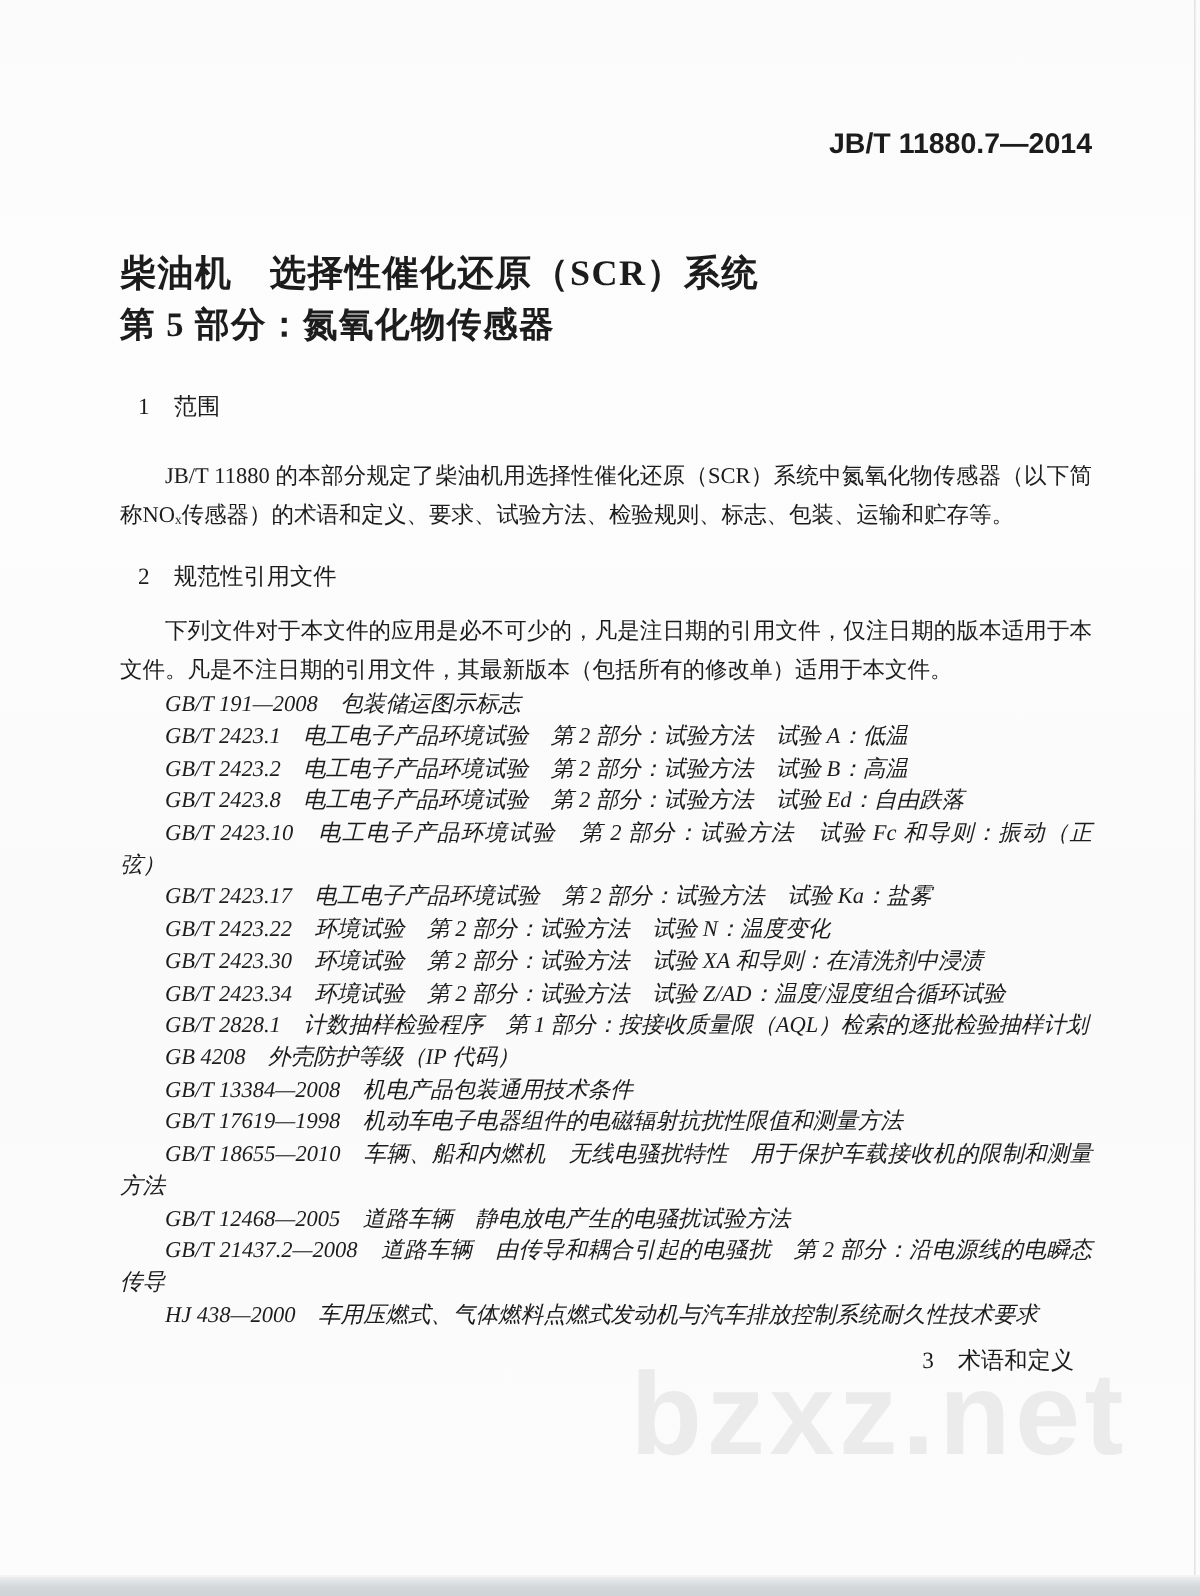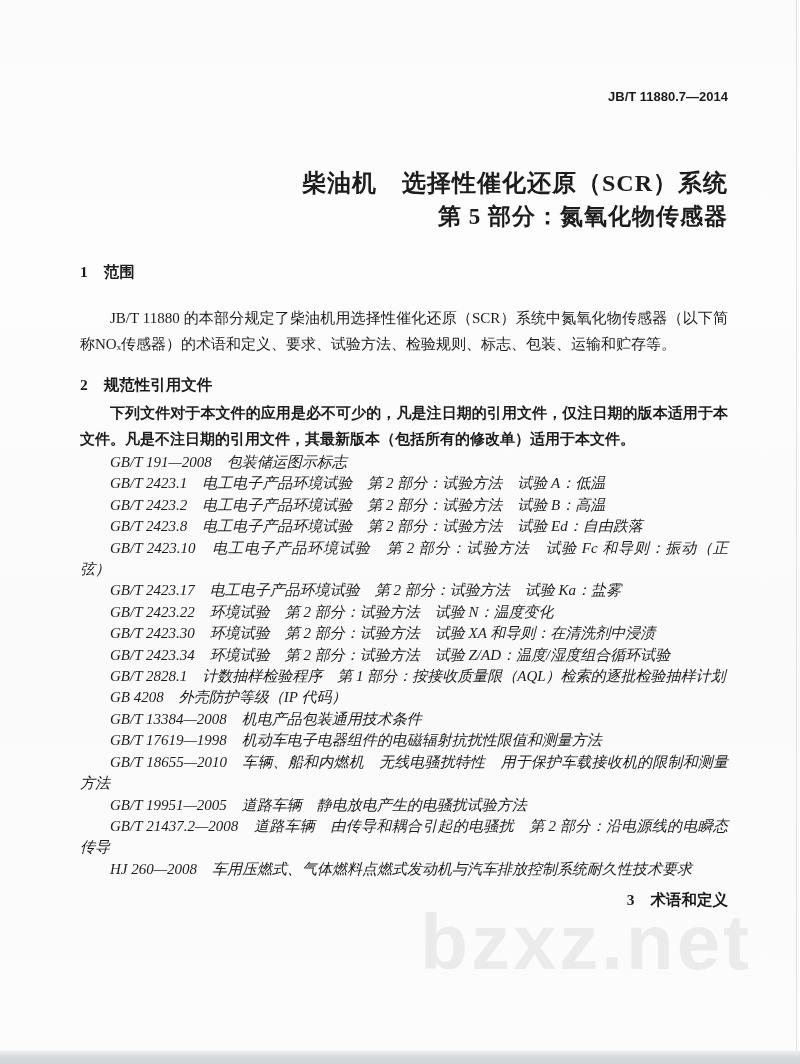--- a/index.html
+++ b/index.html
@@ -49,49 +49,49 @@
     left: 80px;
     right: 72px;
     top: 0;
     z-index: 2;
     font-size: 15px;
   }
   .doc-code {
     padding-top: 88px;
     text-align: right;
     font-weight: bold;
-    font-size: 13px;
+    font-size: 19px;
     line-height: 18px;
     font-family: "Liberation Sans", "DejaVu Sans", sans-serif;
   }
   .doc-title {
     margin-top: 60px;
-    text-align: right;
+    text-align: left;
     font-weight: bold;
   }
   .doc-title .line1 { font-size: 24px; line-height: 34px; letter-spacing: 1px; }
   .doc-title .line2 { font-size: 23px; line-height: 34px; letter-spacing: 1px; }
   .sec-heading {
-    font-weight: bold;
+    font-weight: normal;
     font-size: 15.5px;
     line-height: 24px;
-    margin: 0;
+    margin: 12px;
   }
   .sec-heading .num { display: inline-block; margin-right: 16px; }
   .s1-heading { margin-top: 26px; }
   .s2-heading { margin-top: 16px; }
   .s3-heading { margin-top: 8px; text-align: right; }
   .para {
     margin: 0;
     text-indent: 2em;
     line-height: 25.5px;
     text-align: justify;
   }
   .para-group { margin-top: 22px; }
-  .s2-intro { margin-top: 4px; font-weight: bold; }
+  .s2-intro { margin-top: 4px; }
   .ref-list {
     margin: 0;
     padding: 0;
     list-style: none;
   }
   .ref-list li {
     text-indent: 2em;
     line-height: 21.4px;
     text-align: justify;
     font-style: italic;
@@ -131,23 +131,23 @@
       <li>GB/T 2423.10　电工电子产品环境试验　第 2 部分：试验方法　试验 Fc 和导则：振动（正弦）</li>
       <li>GB/T 2423.17　电工电子产品环境试验　第 2 部分：试验方法　试验 Ka：盐雾</li>
       <li>GB/T 2423.22　环境试验　第 2 部分：试验方法　试验 N：温度变化</li>
       <li>GB/T 2423.30　环境试验　第 2 部分：试验方法　试验 XA 和导则：在清洗剂中浸渍</li>
       <li>GB/T 2423.34　环境试验　第 2 部分：试验方法　试验 Z/AD：温度/湿度组合循环试验</li>
       <li>GB/T 2828.1　计数抽样检验程序　第 1 部分：按接收质量限（AQL）检索的逐批检验抽样计划</li>
       <li>GB 4208　外壳防护等级（IP 代码）</li>
       <li>GB/T 13384—2008　机电产品包装通用技术条件</li>
       <li>GB/T 17619—1998　机动车电子电器组件的电磁辐射抗扰性限值和测量方法</li>
       <li>GB/T 18655—2010　车辆、船和内燃机　无线电骚扰特性　用于保护车载接收机的限制和测量方法</li>
-      <li>GB/T 19951—2005　道路车辆　静电放电产生的电骚扰试验方法</li>
+      <li>GB/T 12468—2005　道路车辆　静电放电产生的电骚扰试验方法</li>
       <li>GB/T 21437.2—2008　道路车辆　由传导和耦合引起的电骚扰　第 2 部分：沿电源线的电瞬态传导</li>
-      <li>HJ 260—2008　车用压燃式、气体燃料点燃式发动机与汽车排放控制系统耐久性技术要求</li>
+      <li>HJ 438—2000　车用压燃式、气体燃料点燃式发动机与汽车排放控制系统耐久性技术要求</li>
     </ul>
 
     <div class="sec-heading s3-heading"><span class="num">3</span><span>术语和定义</span></div>
 
   </div>
 
   <div class="right-edge"></div>
   <div class="bottom-edge"></div>
 
 </div>

